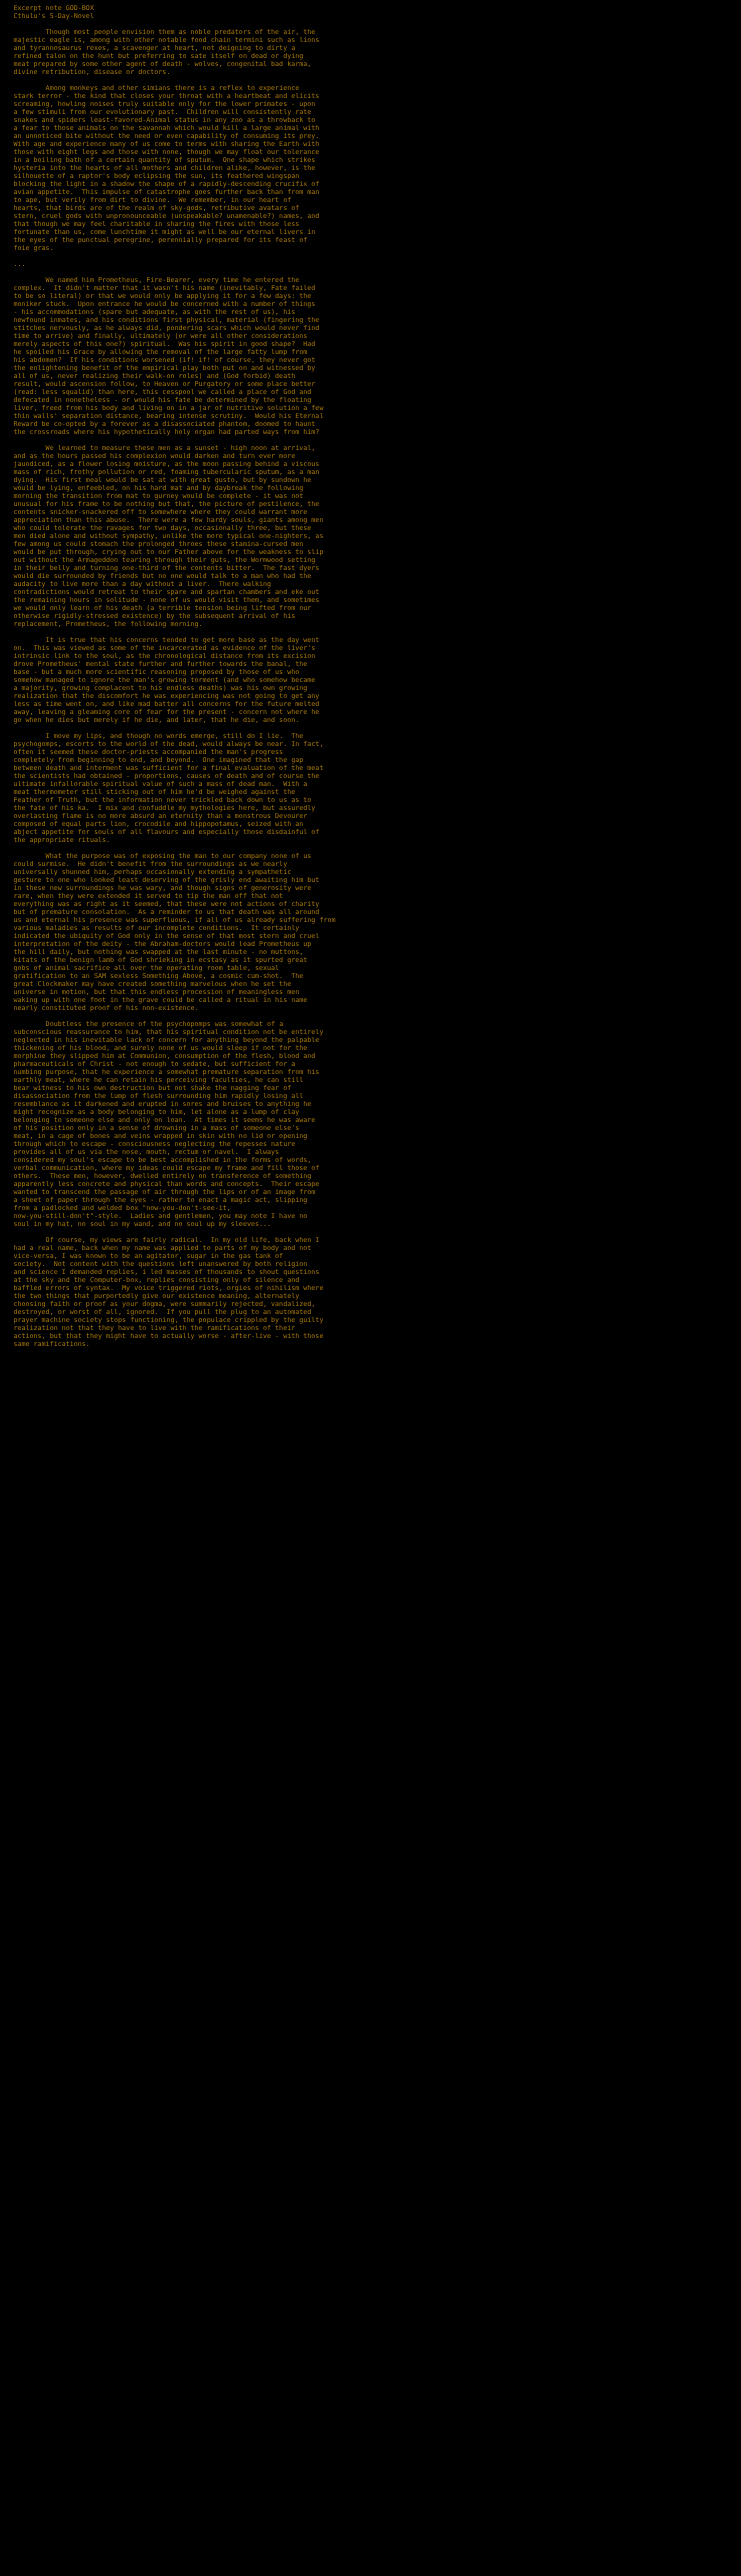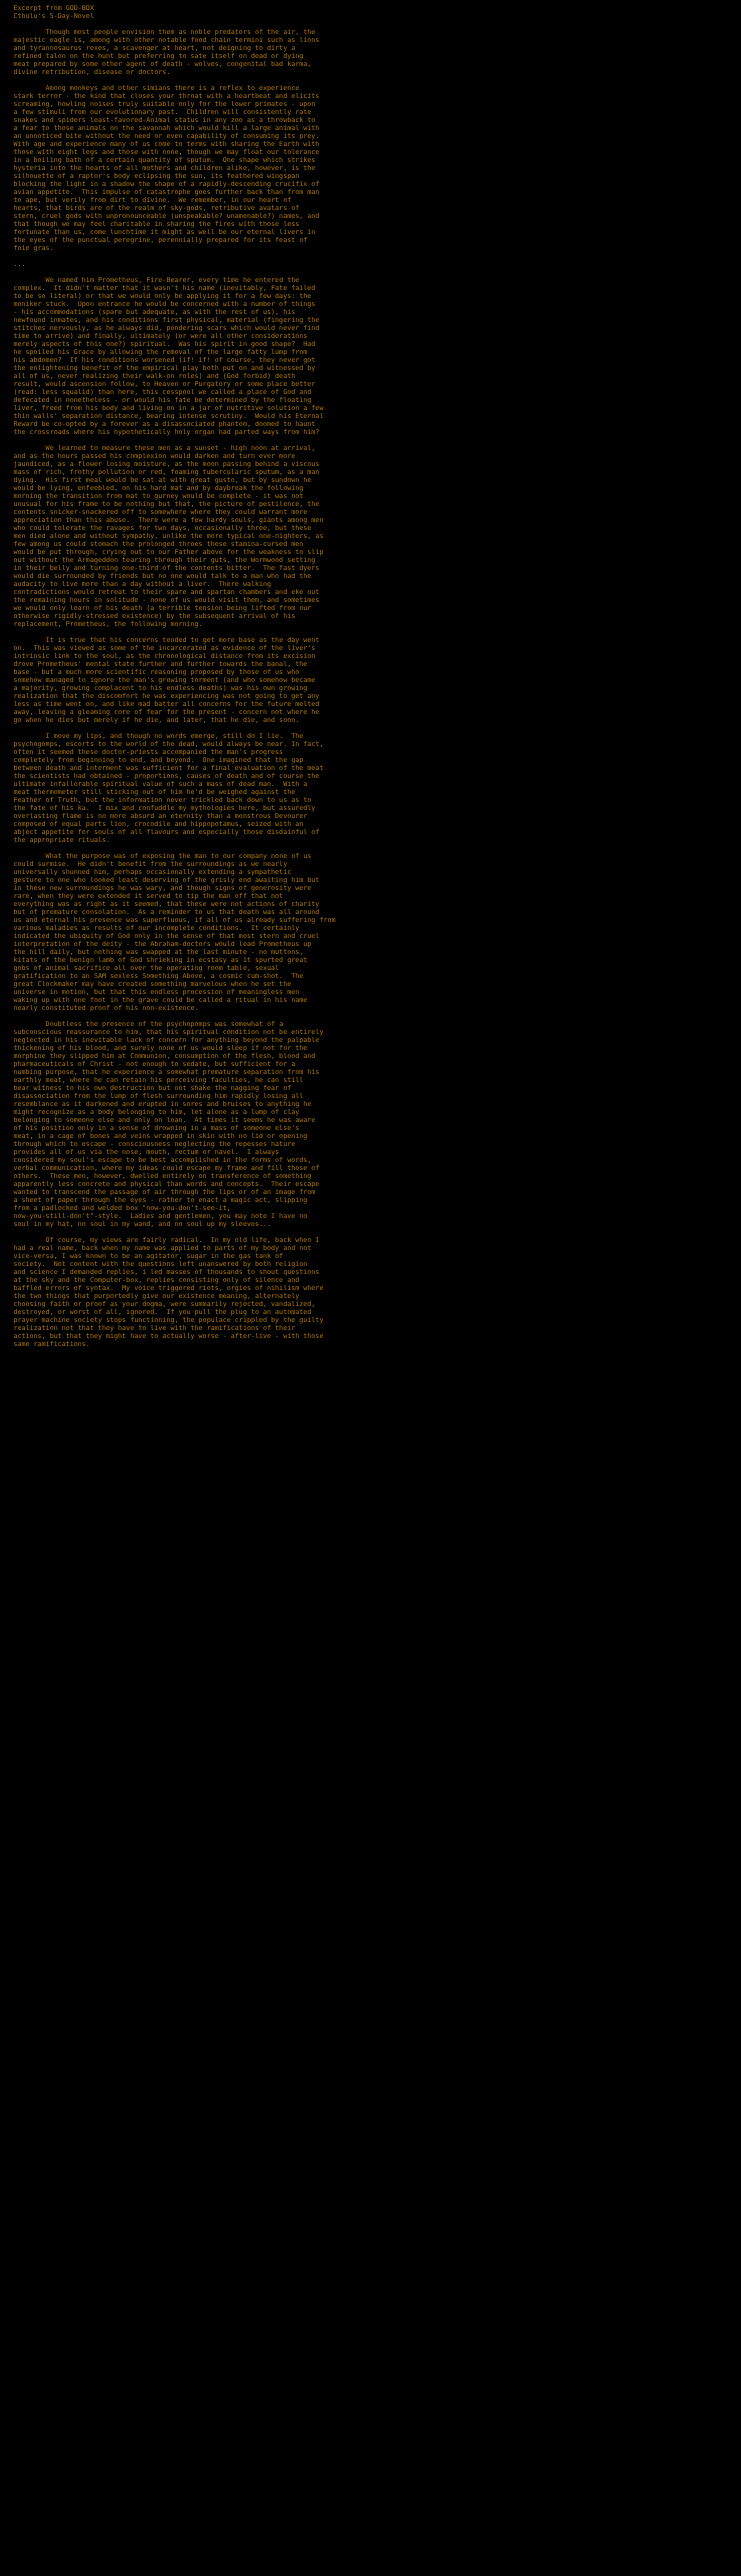--- a/index.html
+++ b/index.html
@@ -45,21 +45,21 @@
     line-height: 8px;
     color: #a8780a;
     white-space: pre;
     margin: 0 0 8px 0;
   }
 </style>
 </head>
 <body>
 
 <div class="page">
-  <div class="head-line">Excerpt from GOD-BOX</div>
+  <div class="head-line">Excerpt note GOD-BOX</div>
   <div class="head-line">Cthulu's 5-Day-Novel</div>
   <div class="spacer"></div>
 
   <p class="para">        Though most people envision them as noble predators of the air, the
 majestic eagle is, among with other notable food chain termini such as lions
 and tyrannosaurus rexes, a scavenger at heart, not deigning to dirty a
 refined talon on the hunt but preferring to sate itself on dead or dying
 meat prepared by some other agent of death - wolves, congenital bad karma,
 divine retribution, disease or doctors.</p>
   <p class="para">        Among monkeys and other simians there is a reflex to experience

